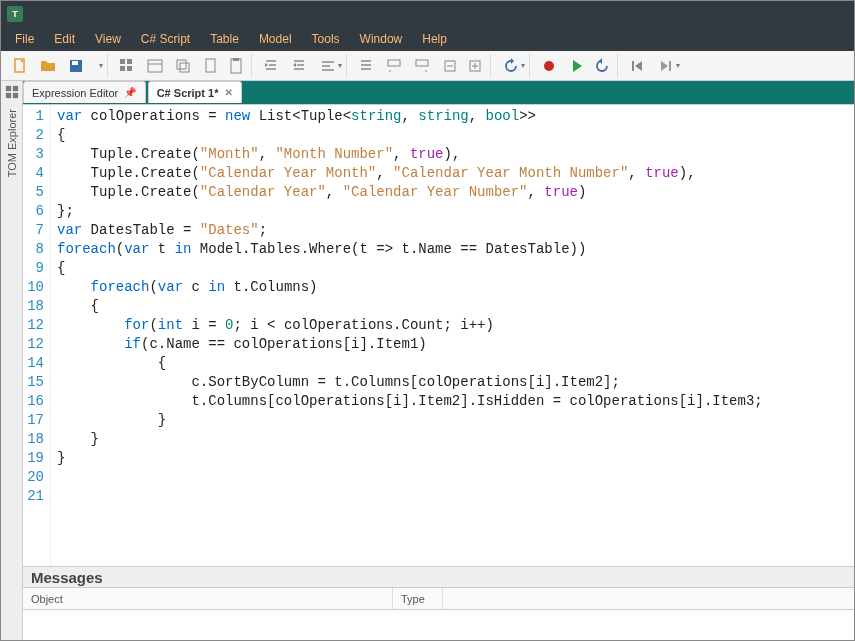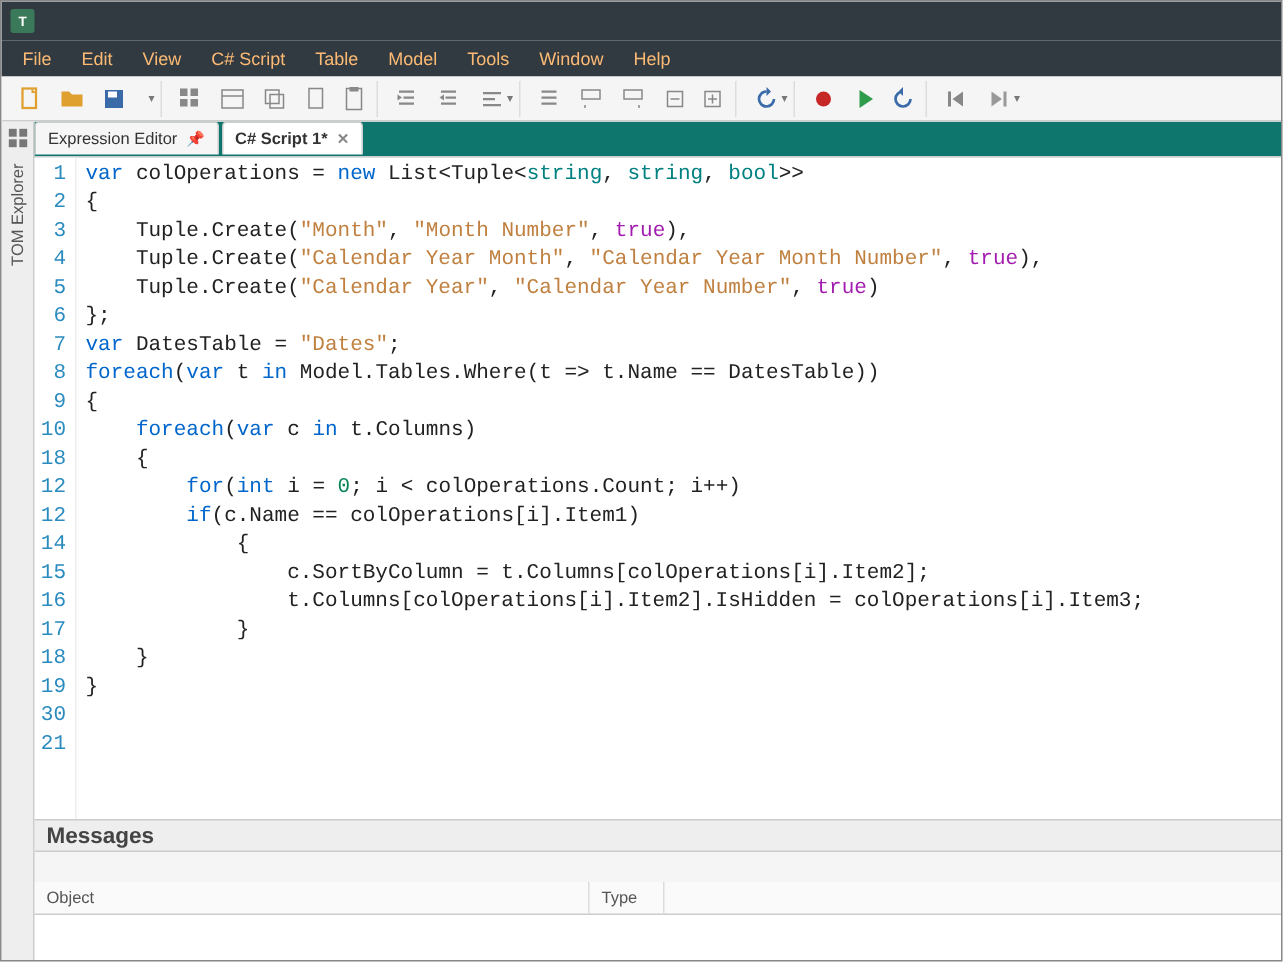--- a/index.html
+++ b/index.html
@@ -167,21 +167,20 @@
     font-weight: bold;
     color: #444;
   }
   .messages-cols {
     height: 22px;
     border-bottom: 1px solid #ccc;
     display: flex;
     font-size: 11px;
     color: #555;
     background: #fafafa;
-    margin-top: 20px;
   }
   .messages-cols > div {
     padding: 0 8px;
     line-height: 22px;
     border-right: 1px solid #ddd;
   }
   .col-object { width: 370px; }
   .col-type { width: 50px; }
   .col-message { flex: 1; border-right: none; }
   .messages-body {
@@ -392,21 +391,21 @@
           <div>10</div>
           <div>18</div>
           <div>12</div>
           <div>12</div>
           <div>14</div>
           <div>15</div>
           <div>16</div>
           <div>17</div>
           <div>18</div>
           <div>19</div>
-          <div>30</div>
+          <div>20</div>
           <div>21</div>
         </div>
       <div class="code"><div><span class="kw">var</span><span> colOperations = </span><span class="kw">new</span><span> List&lt;Tuple&lt;</span><span class="type">string</span><span>, </span><span class="type">string</span><span>, </span><span class="type">bool</span><span>&gt;&gt;</span></div><div>{</div><div><span>    Tuple.Create(</span><span class="str">"Month"</span><span>, </span><span class="str">"Month Number"</span><span>, </span><span class="bool">true</span><span>),</span></div><div><span>    Tuple.Create(</span><span class="str">"Calendar Year Month"</span><span>, </span><span class="str">"Calendar Year Month Number"</span><span>, </span><span class="bool">true</span><span>),</span></div><div><span>    Tuple.Create(</span><span class="str">"Calendar Year"</span><span>, </span><span class="str">"Calendar Year Number"</span><span>, </span><span class="bool">true</span><span>)</span></div><div>};</div><div></div><div><span class="kw">var</span><span> DatesTable = </span><span class="str">"Dates"</span><span>;</span></div><div></div><div><span class="kw">foreach</span><span>(</span><span class="kw">var</span><span> t </span><span class="kw">in</span><span> Model.Tables.Where(t =&gt; t.Name == DatesTable))</span></div><div>{</div><div><span>    </span><span class="kw">foreach</span><span>(</span><span class="kw">var</span><span> c </span><span class="kw">in</span><span> t.Columns)</span></div><div>    {</div><div><span>        </span><span class="kw">for</span><span>(</span><span class="kw">int</span><span> i = </span><span class="num">0</span><span>; i &lt; colOperations.Count; i++)</span></div><div><span>        </span><span class="kw">if</span><span>(c.Name == colOperations[i].Item1)</span></div><div>            {</div><div>                c.SortByColumn = t.Columns[colOperations[i].Item2];</div><div>                t.Columns[colOperations[i].Item2].IsHidden = colOperations[i].Item3;</div><div>            }</div><div>    }</div><div>}</div></div>
     </div>
 
     <div class="messages-header">Messages</div>
     <div class="messages-cols">
       <div class="col-object">Object</div>
       <div class="col-type">Type</div>
     </div>

